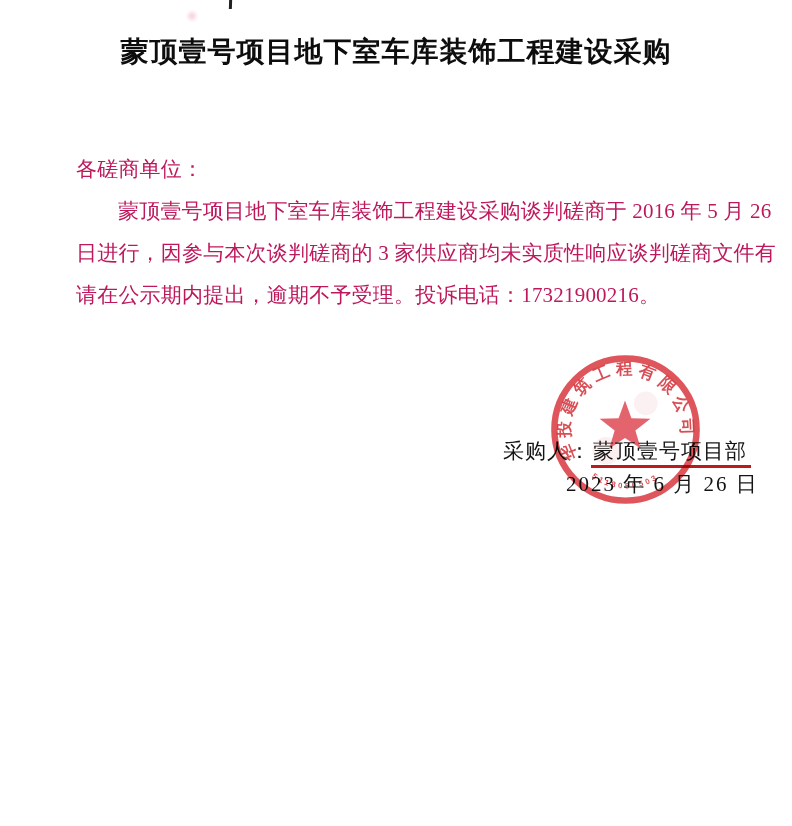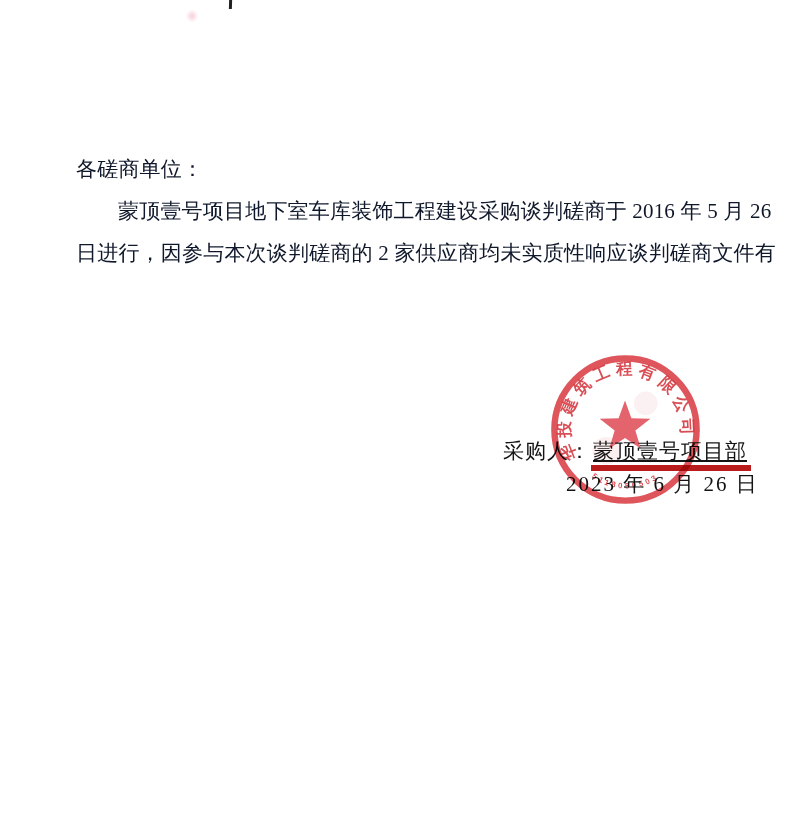--- a/index.html
+++ b/index.html
@@ -33,33 +33,32 @@
     font-size:28px;
     line-height:44px;
     letter-spacing:1px;
     color:#0d0d0d;
   }
   .body-block{
     position:absolute;left:76px;top:148px;width:660px;
     font-size:21px;
     line-height:42px;
     letter-spacing:0.2px;
-    color:#0f172a;
+    color:#be185d;
   }
   .body-line{white-space:nowrap;}
   .body-line.indent{padding-left:42px;}
   .signature{
     position:absolute;left:503px;top:437px;
     font-size:21px;white-space:nowrap;color:#141414;
     letter-spacing:1px;
   }
   .signature .buyer-name{
-    border-bottom:6px solid #b91c1c;
+    border-bottom:3px solid #b91c1c;
     padding:0 4px 2px 2px;
-    text-decoration:underline;
   }
   .sign-date{
     position:absolute;left:566px;top:470px;
     font-size:21px;white-space:nowrap;color:#141414;
     letter-spacing:2px;
   }
   .seal{
     position:absolute;left:547px;top:352px;width:158px;height:158px;
     mix-blend-mode:multiply;
     opacity:.93;
@@ -69,26 +68,28 @@
 </style>
 </head>
 <body>
 
 <div class="page">
 
   <div class="scan-tick"></div>
   <div class="scan-smudge"></div>
 
   <div class="doc-title">
+    <div>蒙顶壹号项目地下室车库装饰工程建设采购</div>
   </div>
 
   <div class="body-block">
     <div class="body-line">各磋商单位：</div>
     <div class="body-line indent">蒙顶壹号项目地下室车库装饰工程建设采购谈判磋商于 2016 年 5 月 26</div>
-    <div class="body-line">日进行，因参与本次谈判磋商的 2 家供应商均未实质性响应谈判磋商文件有</div>
+    <div class="body-line">日进行，因参与本次谈判磋商的 3 家供应商均未实质性响应谈判磋商文件有</div>
+    <div class="body-line">请在公示期内提出，逾期不予受理。投诉电话：17321900216。</div>
   </div>
 
   <div class="signature">
     <span>采购人：</span><span class="buyer-name">蒙顶壹号项目部</span>
   </div>
 
   <div class="sign-date">2023 年 6 月 26 日</div>
 
   <div class="seal">
     <svg viewBox="0 0 160 160" xmlns="http://www.w3.org/2000/svg">

